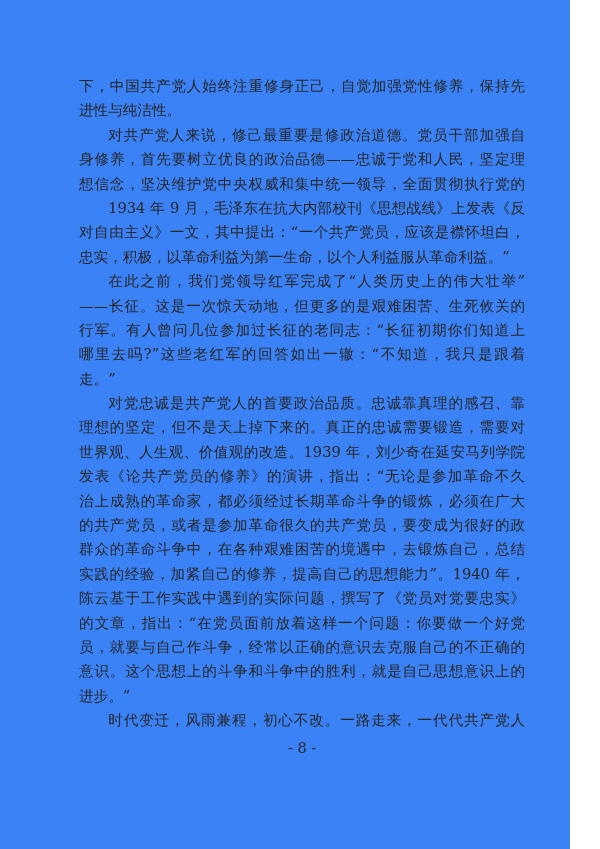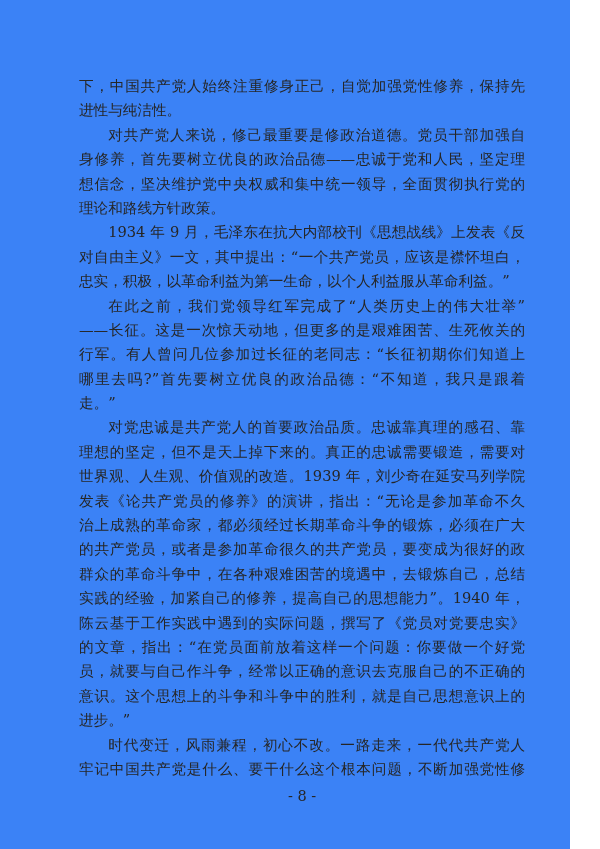--- a/index.html
+++ b/index.html
@@ -50,39 +50,37 @@
 <body>
 
 <div class="page">
   <div class="content">
 
     <div class="line">下，中国共产党人始终注重修身正己，自觉加强党性修养，保持先</div>
       <div class="line end">进性与纯洁性。</div>
       <div class="line indent">对共产党人来说，修己最重要是修政治道德。党员干部加强自</div>
       <div class="line">身修养，首先要树立优良的政治品德——忠诚于党和人民，坚定理</div>
       <div class="line">想信念，坚决维护党中央权威和集中统一领导，全面贯彻执行党的</div>
-      <div class="line end">理论和路线方针政策。</div>
       <div class="line indent">1934 年 9 月，毛泽东在抗大内部校刊《思想战线》上发表《反</div>
       <div class="line">对自由主义》一文，其中提出：“一个共产党员，应该是襟怀坦白，</div>
       <div class="line end">忠实，积极，以革命利益为第一生命，以个人利益服从革命利益。”</div>
       <div class="line indent">在此之前，我们党领导红军完成了“人类历史上的伟大壮举”</div>
       <div class="line">——长征。这是一次惊天动地，但更多的是艰难困苦、生死攸关的</div>
       <div class="line">行军。有人曾问几位参加过长征的老同志：“长征初期你们知道上</div>
-      <div class="line">哪里去吗?”首先要树立优良的政治品德：“不知道，我只是跟着</div>
+      <div class="line">哪里去吗?”这些老红军的回答如出一辙：“不知道，我只是跟着</div>
       <div class="line end">走。”</div>
       <div class="line indent">对党忠诚是共产党人的首要政治品质。忠诚靠真理的感召、靠</div>
       <div class="line">理想的坚定，但不是天上掉下来的。真正的忠诚需要锻造，需要对</div>
       <div class="line">世界观、人生观、价值观的改造。1939 年，刘少奇在延安马列学院</div>
       <div class="line">发表《论共产党员的修养》的演讲，指出：“无论是参加革命不久</div>
       <div class="line">治上成熟的革命家，都必须经过长期革命斗争的锻炼，必须在广大</div>
       <div class="line">的共产党员，或者是参加革命很久的共产党员，要变成为很好的政</div>
       <div class="line">群众的革命斗争中，在各种艰难困苦的境遇中，去锻炼自己，总结</div>
       <div class="line">实践的经验，加紧自己的修养，提高自己的思想能力”。1940 年，</div>
       <div class="line">陈云基于工作实践中遇到的实际问题，撰写了《党员对党要忠实》</div>
       <div class="line">的文章，指出：“在党员面前放着这样一个问题：你要做一个好党</div>
       <div class="line">员，就要与自己作斗争，经常以正确的意识去克服自己的不正确的</div>
       <div class="line">意识。这个思想上的斗争和斗争中的胜利，就是自己思想意识上的</div>
       <div class="line end">进步。”</div>
       <div class="line indent">时代变迁，风雨兼程，初心不改。一路走来，一代代共产党人</div>
-      <div class="line">牢记中国共产党是什么、要干什么这个根本问题，不断加强党性修</div>
       <div class="footer">- 8 -</div>
   </div>
 </div>
 
 </body></html>

